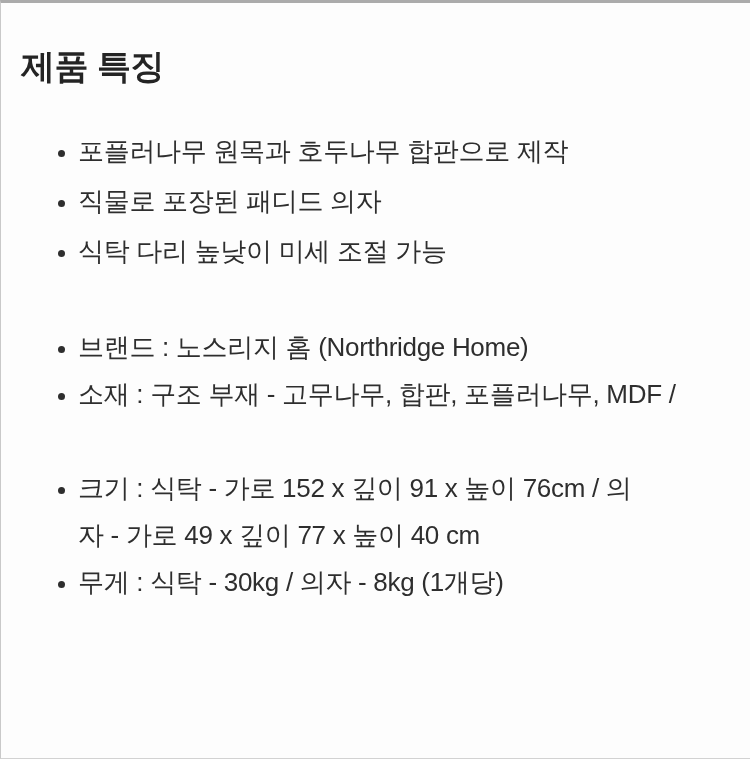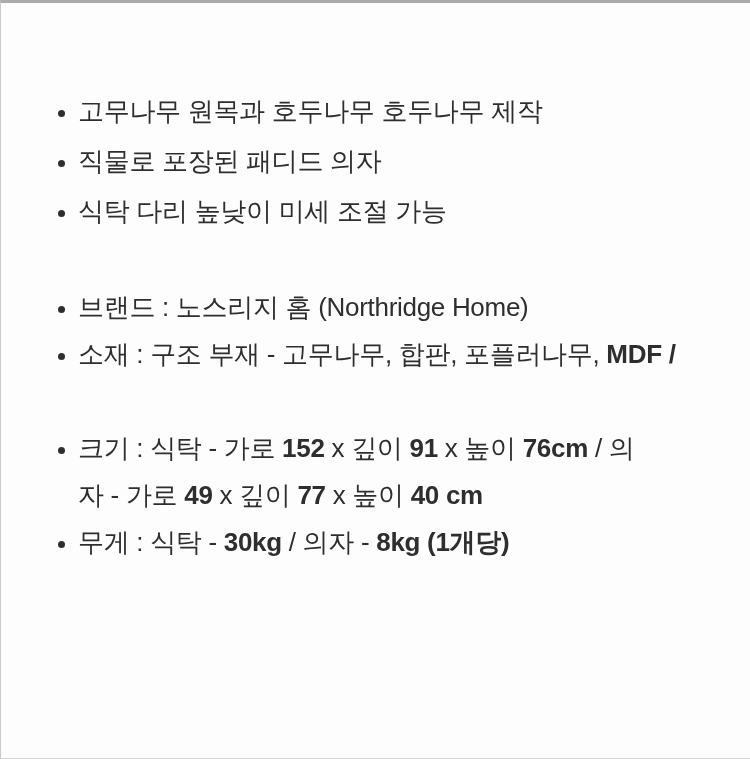--- a/index.html
+++ b/index.html
@@ -47,31 +47,32 @@
   ul.bullet-list li {
     white-space: pre-wrap;
   }
   ul.bullet-list li::marker {
     font-size: 22px;
   }
   .section-specs {
     margin-top: 20px;
   }
   .seg-bold {
-    font-weight: 700;
+    font-weight: 400;
   }
 </style>
 </head>
 <body>
 
 <div class="page" style="--page-bg: #fdfdfd; --text-color: #2e2e2e; --heading-color: #242424; --top-border: #ababab;">
 
   <section class="section-features">
+    <h1 class="section-title">제품 특징</h1>
     <ul class="bullet-list features-list">
-        <li><span>고무나무 원목과 호두나무 호두나무 제작</span></li>
+        <li><span>포플러나무 원목과 호두나무 합판으로 제작</span></li>
         <li><span>직물로 포장된 패디드 의자</span></li>
         <li><span>식탁 다리 높낮이 미세 조절 가능</span></li>
       </ul>
   </section>
 
   <section class="section-specs">
     <ul class="bullet-list specs-list">
         <li><span>브랜드 : 노스리지 홈 (Northridge Home)</span></li>
         <li><span>소재 : 구조 부재 - 고무나무, 합판, 포플러나무, </span><span class="seg-bold">MDF /</span><br><br></li>
         <li><span>크기 : 식탁 - 가로 </span><span class="seg-bold">152</span><span> x 깊이 </span><span class="seg-bold">91</span><span> x 높이 </span><span class="seg-bold">76cm</span><span> / 의</span><br><span>자 - 가로 </span><span class="seg-bold">49</span><span> x 깊이 </span><span class="seg-bold">77</span><span> x 높이 </span><span class="seg-bold">40 cm</span></li>

